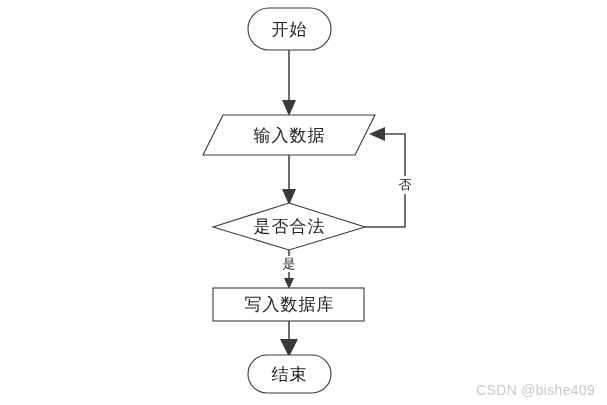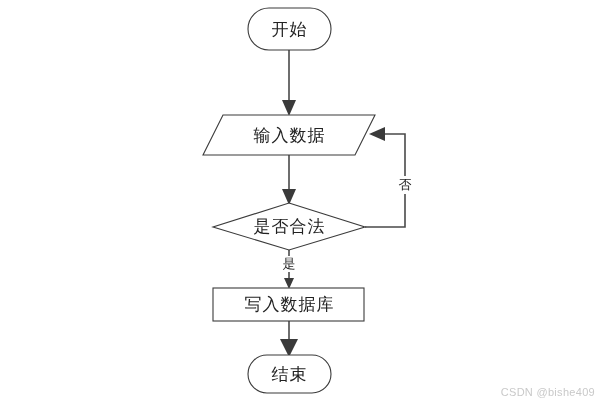--- a/index.html
+++ b/index.html
@@ -51,21 +51,21 @@
     text-anchor: middle;
   }
   .edge-label-bg {
     fill: #ffffff;
   }
   .watermark {
     position: absolute;
     right: 12px;
     bottom: 7px;
     color: #c9c9c9;
-    font-size: 11px;
+    font-size: 14px;
     font-family: "Liberation Sans", "DejaVu Sans", sans-serif;
     letter-spacing: 0.3px;
     white-space: nowrap;
   }
 </style>
 </head>
 <body>
 
 <div id="canvas">
 

